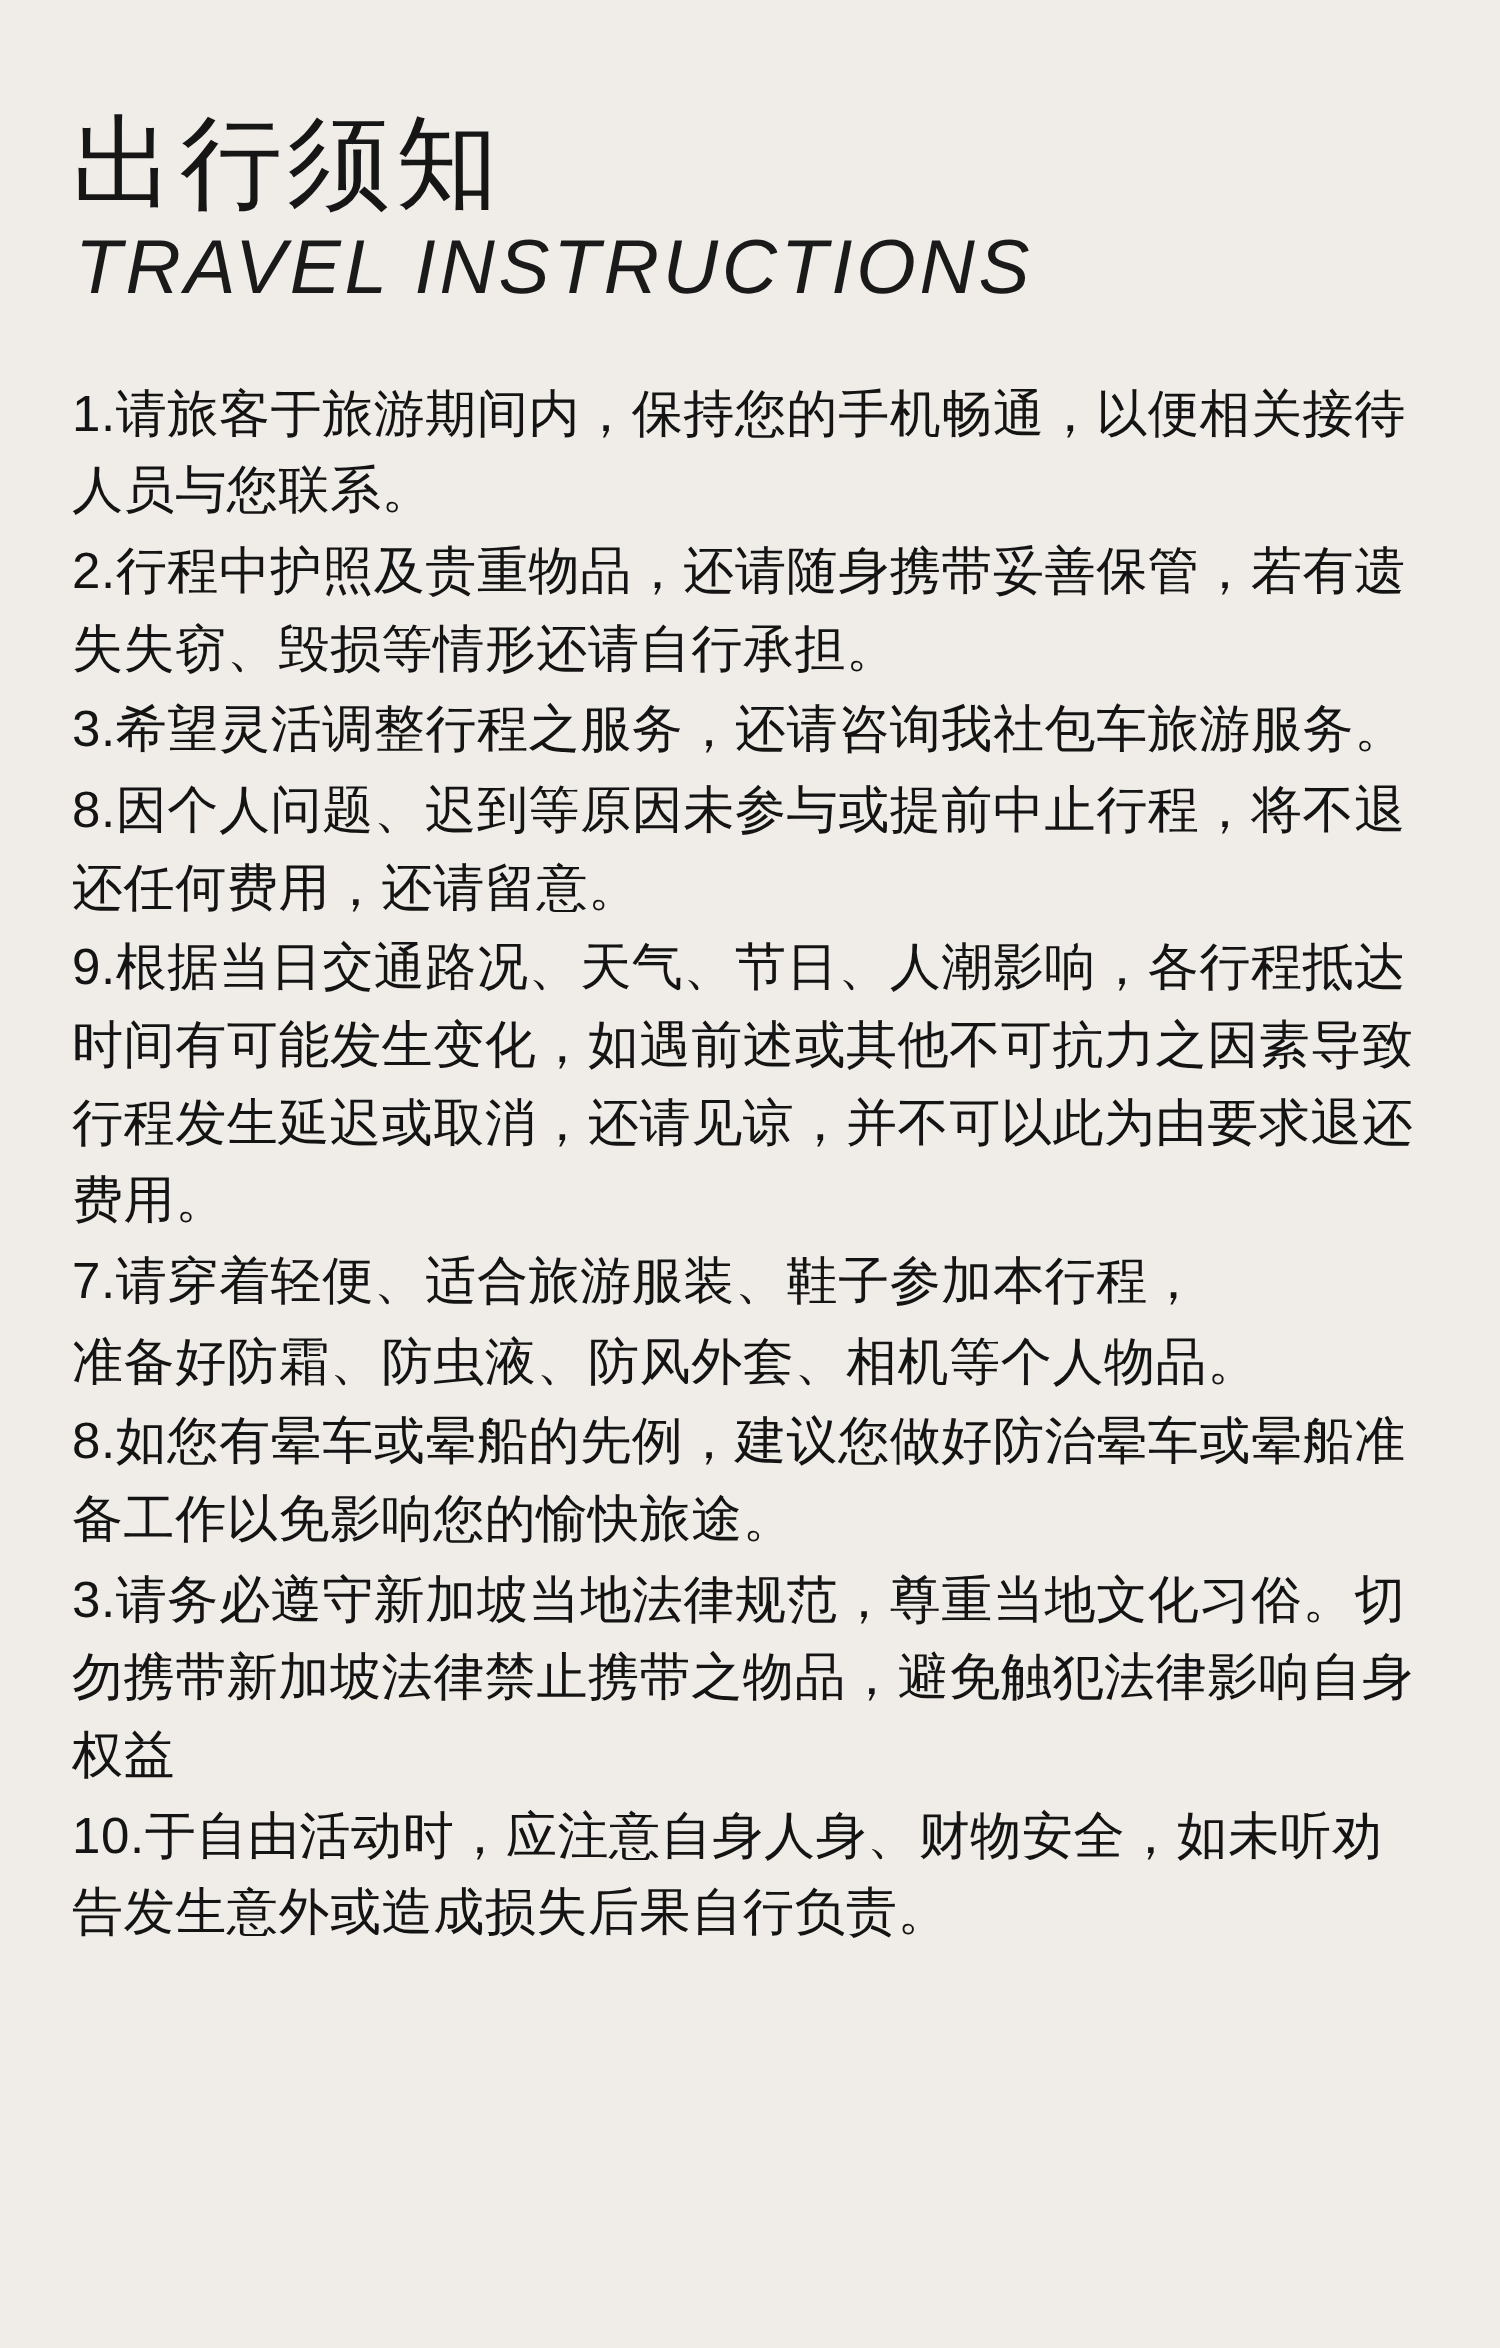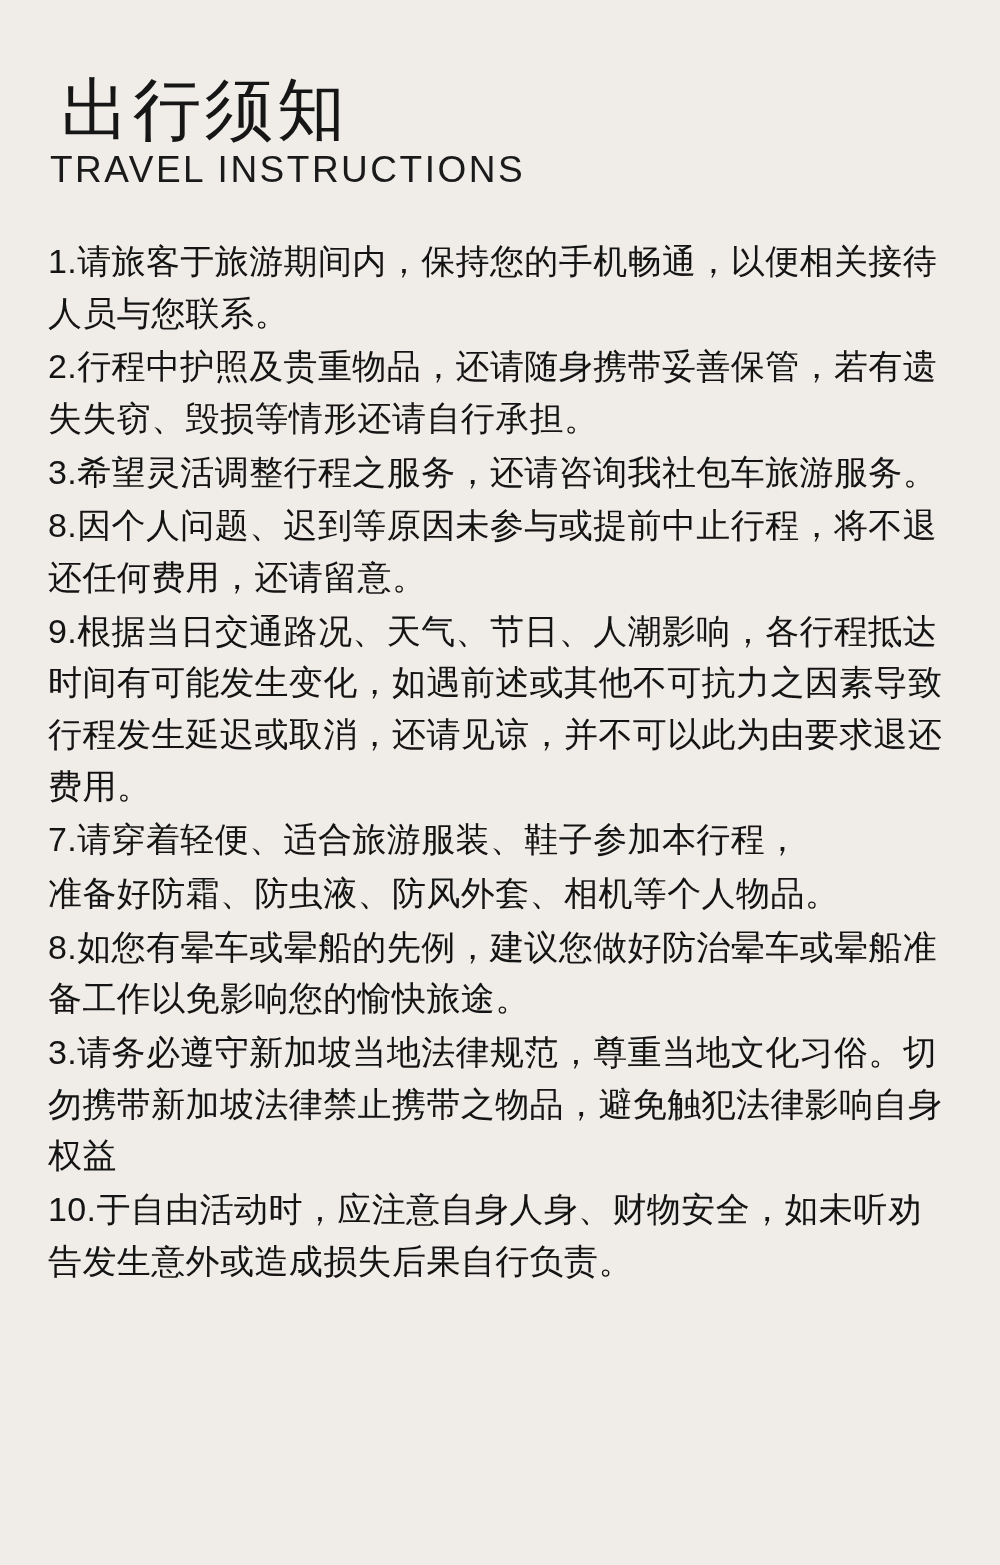--- a/index.html
+++ b/index.html
@@ -19,30 +19,31 @@
     height: 1565px;
     box-sizing: border-box;
     padding: 75px 48px 0 48px;
     background: #f0ede8;
   }
   .title-zh {
     font-size: 68px;
     line-height: 1.0;
     font-weight: 400;
     letter-spacing: 4px;
-    margin: 0 0 4px 13px;
+    margin: 0 0 4px 0;
     color: #161616;
   }
   .title-en {
-    font-size: 37px;
+    font-size: 51px;
     line-height: 1.05;
     font-weight: 400;
     letter-spacing: 2.5px;
     margin: 8px 0 0 2px;
     color: #1a1a1a;
+    font-style: italic;
   }
   .body-list {
     margin: 46px 0 0 0;
     padding: 0;
     list-style: none;
   }
   .body-list li {
     font-size: 34px;
     line-height: 1.52;
     letter-spacing: 0.4px;

